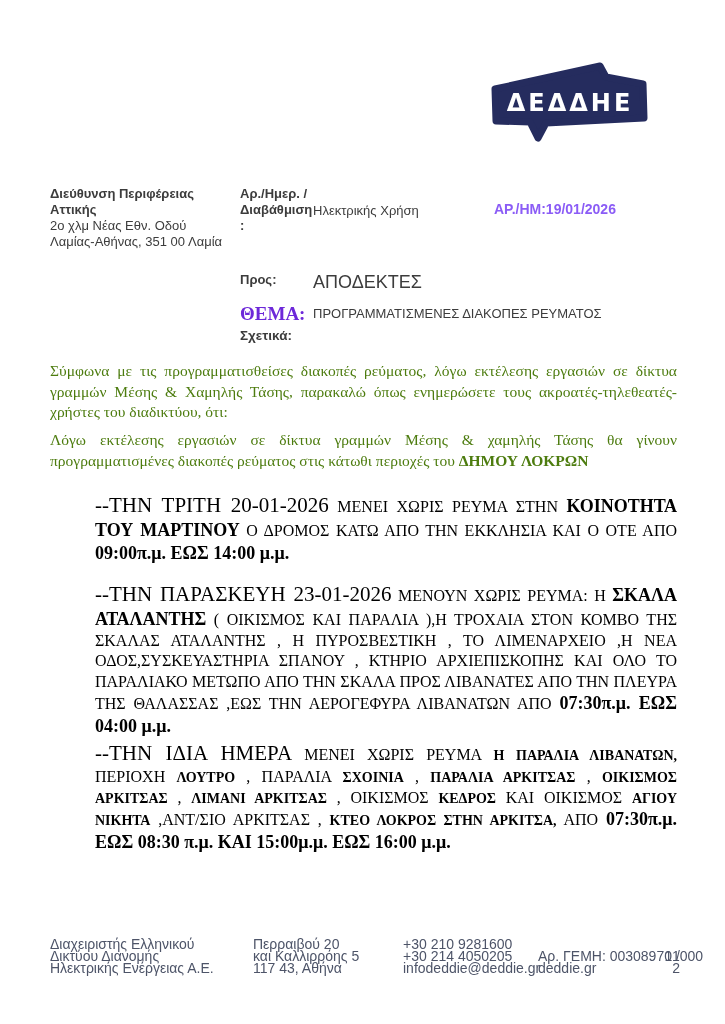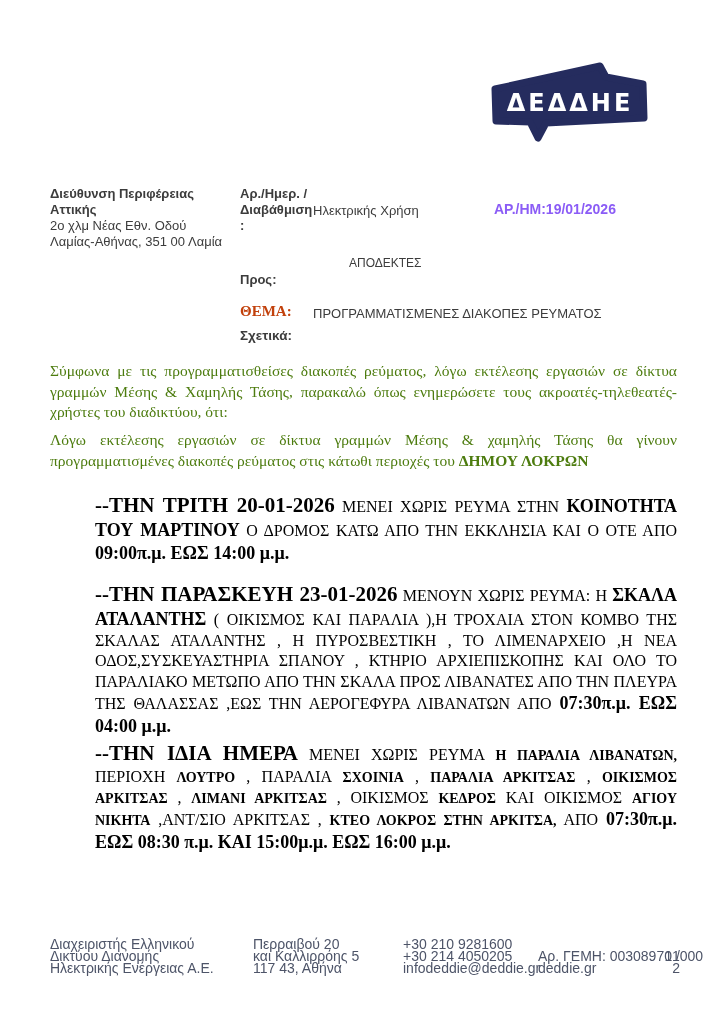--- a/index.html
+++ b/index.html
@@ -19,41 +19,41 @@
   .dept .addr{white-space:nowrap;}
 
   .ref-label{position:absolute;left:240px;top:186px;width:74px;
     font-weight:bold;font-size:13px;line-height:16px;overflow-wrap:anywhere;}
   .ref-value{position:absolute;left:313px;top:203px;font-size:13px;}
 
   .protocol{position:absolute;left:494px;top:201px;
     font-family:Liberation Sans, sans-serif;font-weight:bold;font-size:14px;color:#8b5cf6;}
 
   .to-label{position:absolute;left:240px;top:272px;font-weight:bold;font-size:13px;}
-  .to-value{position:absolute;left:313px;top:256px;font-size:12px;margin-left:36px;}
+  .to-value{position:absolute;left:313px;top:272px;font-size:18px;}
 
   .subject-label{position:absolute;left:240px;top:303px;
-    font-family:"Liberation Serif",serif;font-weight:bold;font-size:15px;color:#c2410c;}
+    font-family:"Liberation Serif",serif;font-weight:bold;font-size:19px;color:#6d28d9;}
   .subject-value{position:absolute;left:313px;top:306px;font-size:13px;}
   .related-label{position:absolute;left:240px;top:328px;font-weight:bold;font-size:13.5px;}
 
   
   .para{position:absolute;left:50px;width:627px;
     font-family:"Liberation Serif",serif;font-size:15.5px;line-height:20.5px;
     text-align:justify;color:#4d7c0f;}
   .para1{top:361px;}
   .para2{top:430px;}
   .para b{font-weight:bold;}
 
   
   .ann{position:absolute;left:95px;top:492px;width:582px;
     font-family:"Liberation Serif",serif;color:#000;text-align:justify;line-height:1.28;}
   .ann p{margin:0 0 16px 0;}
   .ann p.tight{margin-bottom:2px;}
-  .xl{font-size:21px;font-weight:bold;}
+  .xl{font-size:21px;font-weight:normal;}
   .lg{font-size:18px;font-weight:bold;}
   .md{font-size:14px;font-weight:bold;}
   .sm{font-size:16px;}
 
   
   .f-col{position:absolute;font-size:14px;line-height:12px;color:#4d5468;}
   .f-company{left:50px;top:938px;}
   .f-address{left:253px;top:938px;}
   .f-contact{left:403px;top:938px;}
   .f-registry{left:538px;top:950px;}

